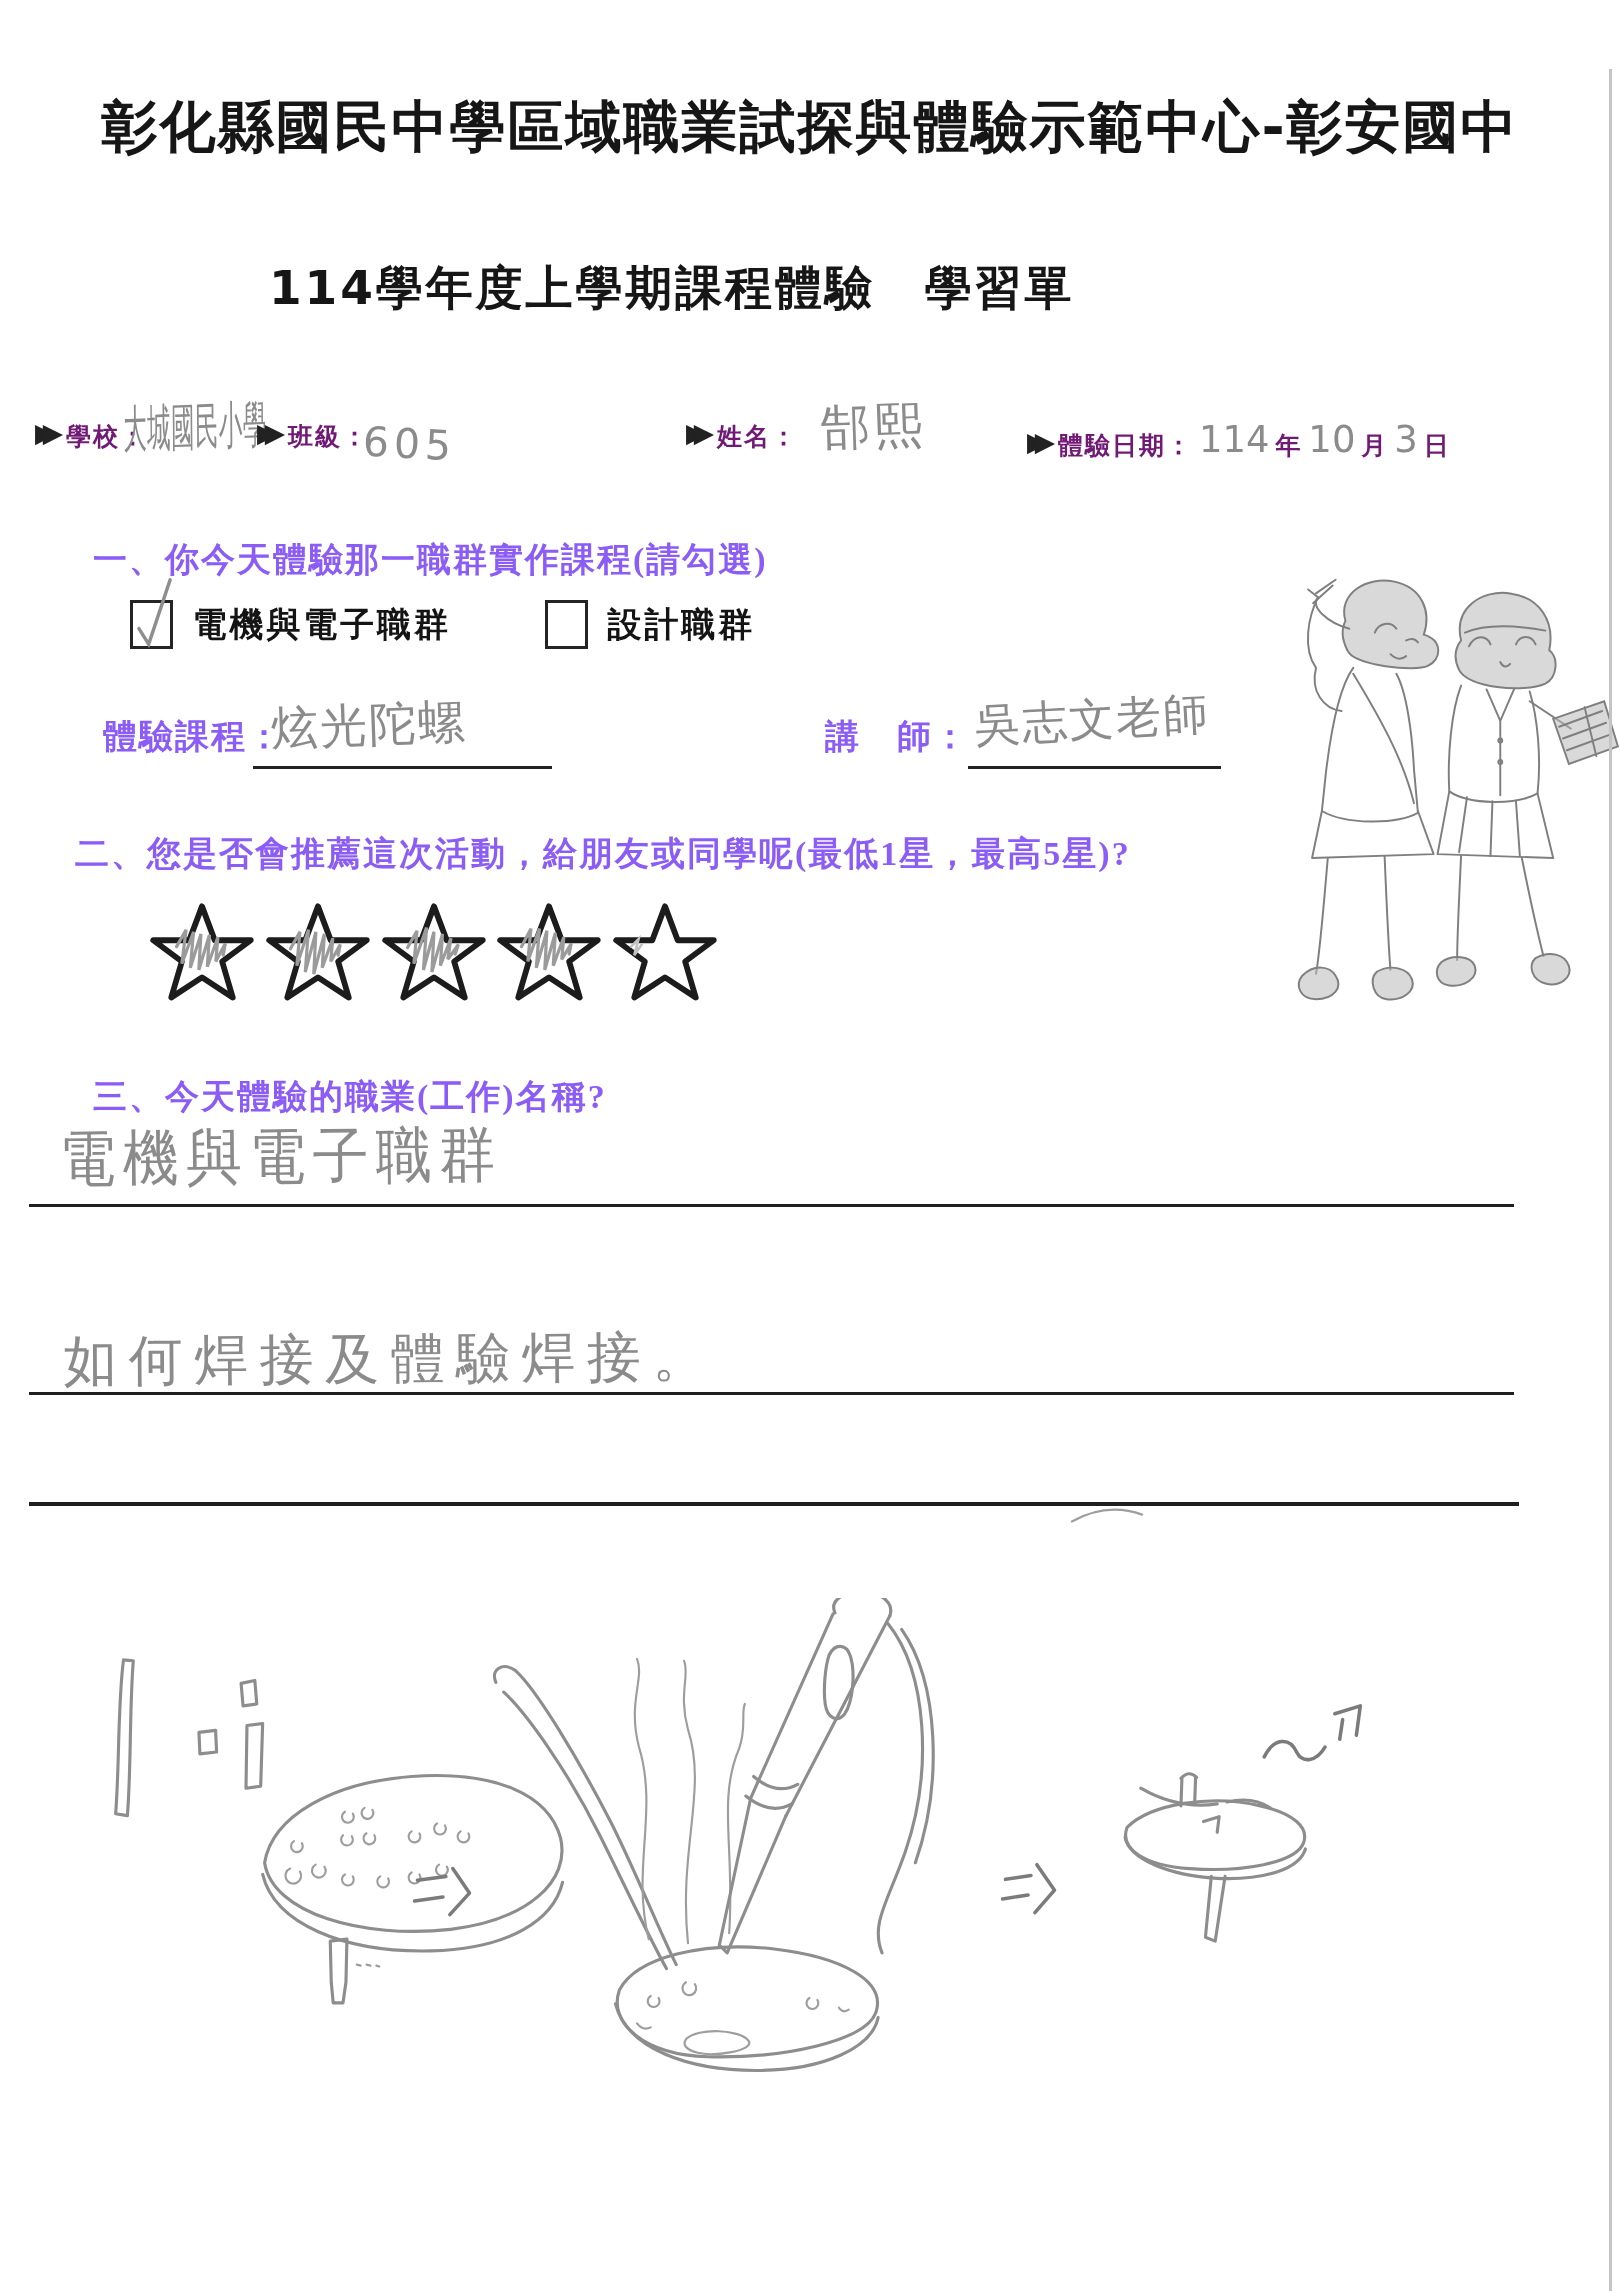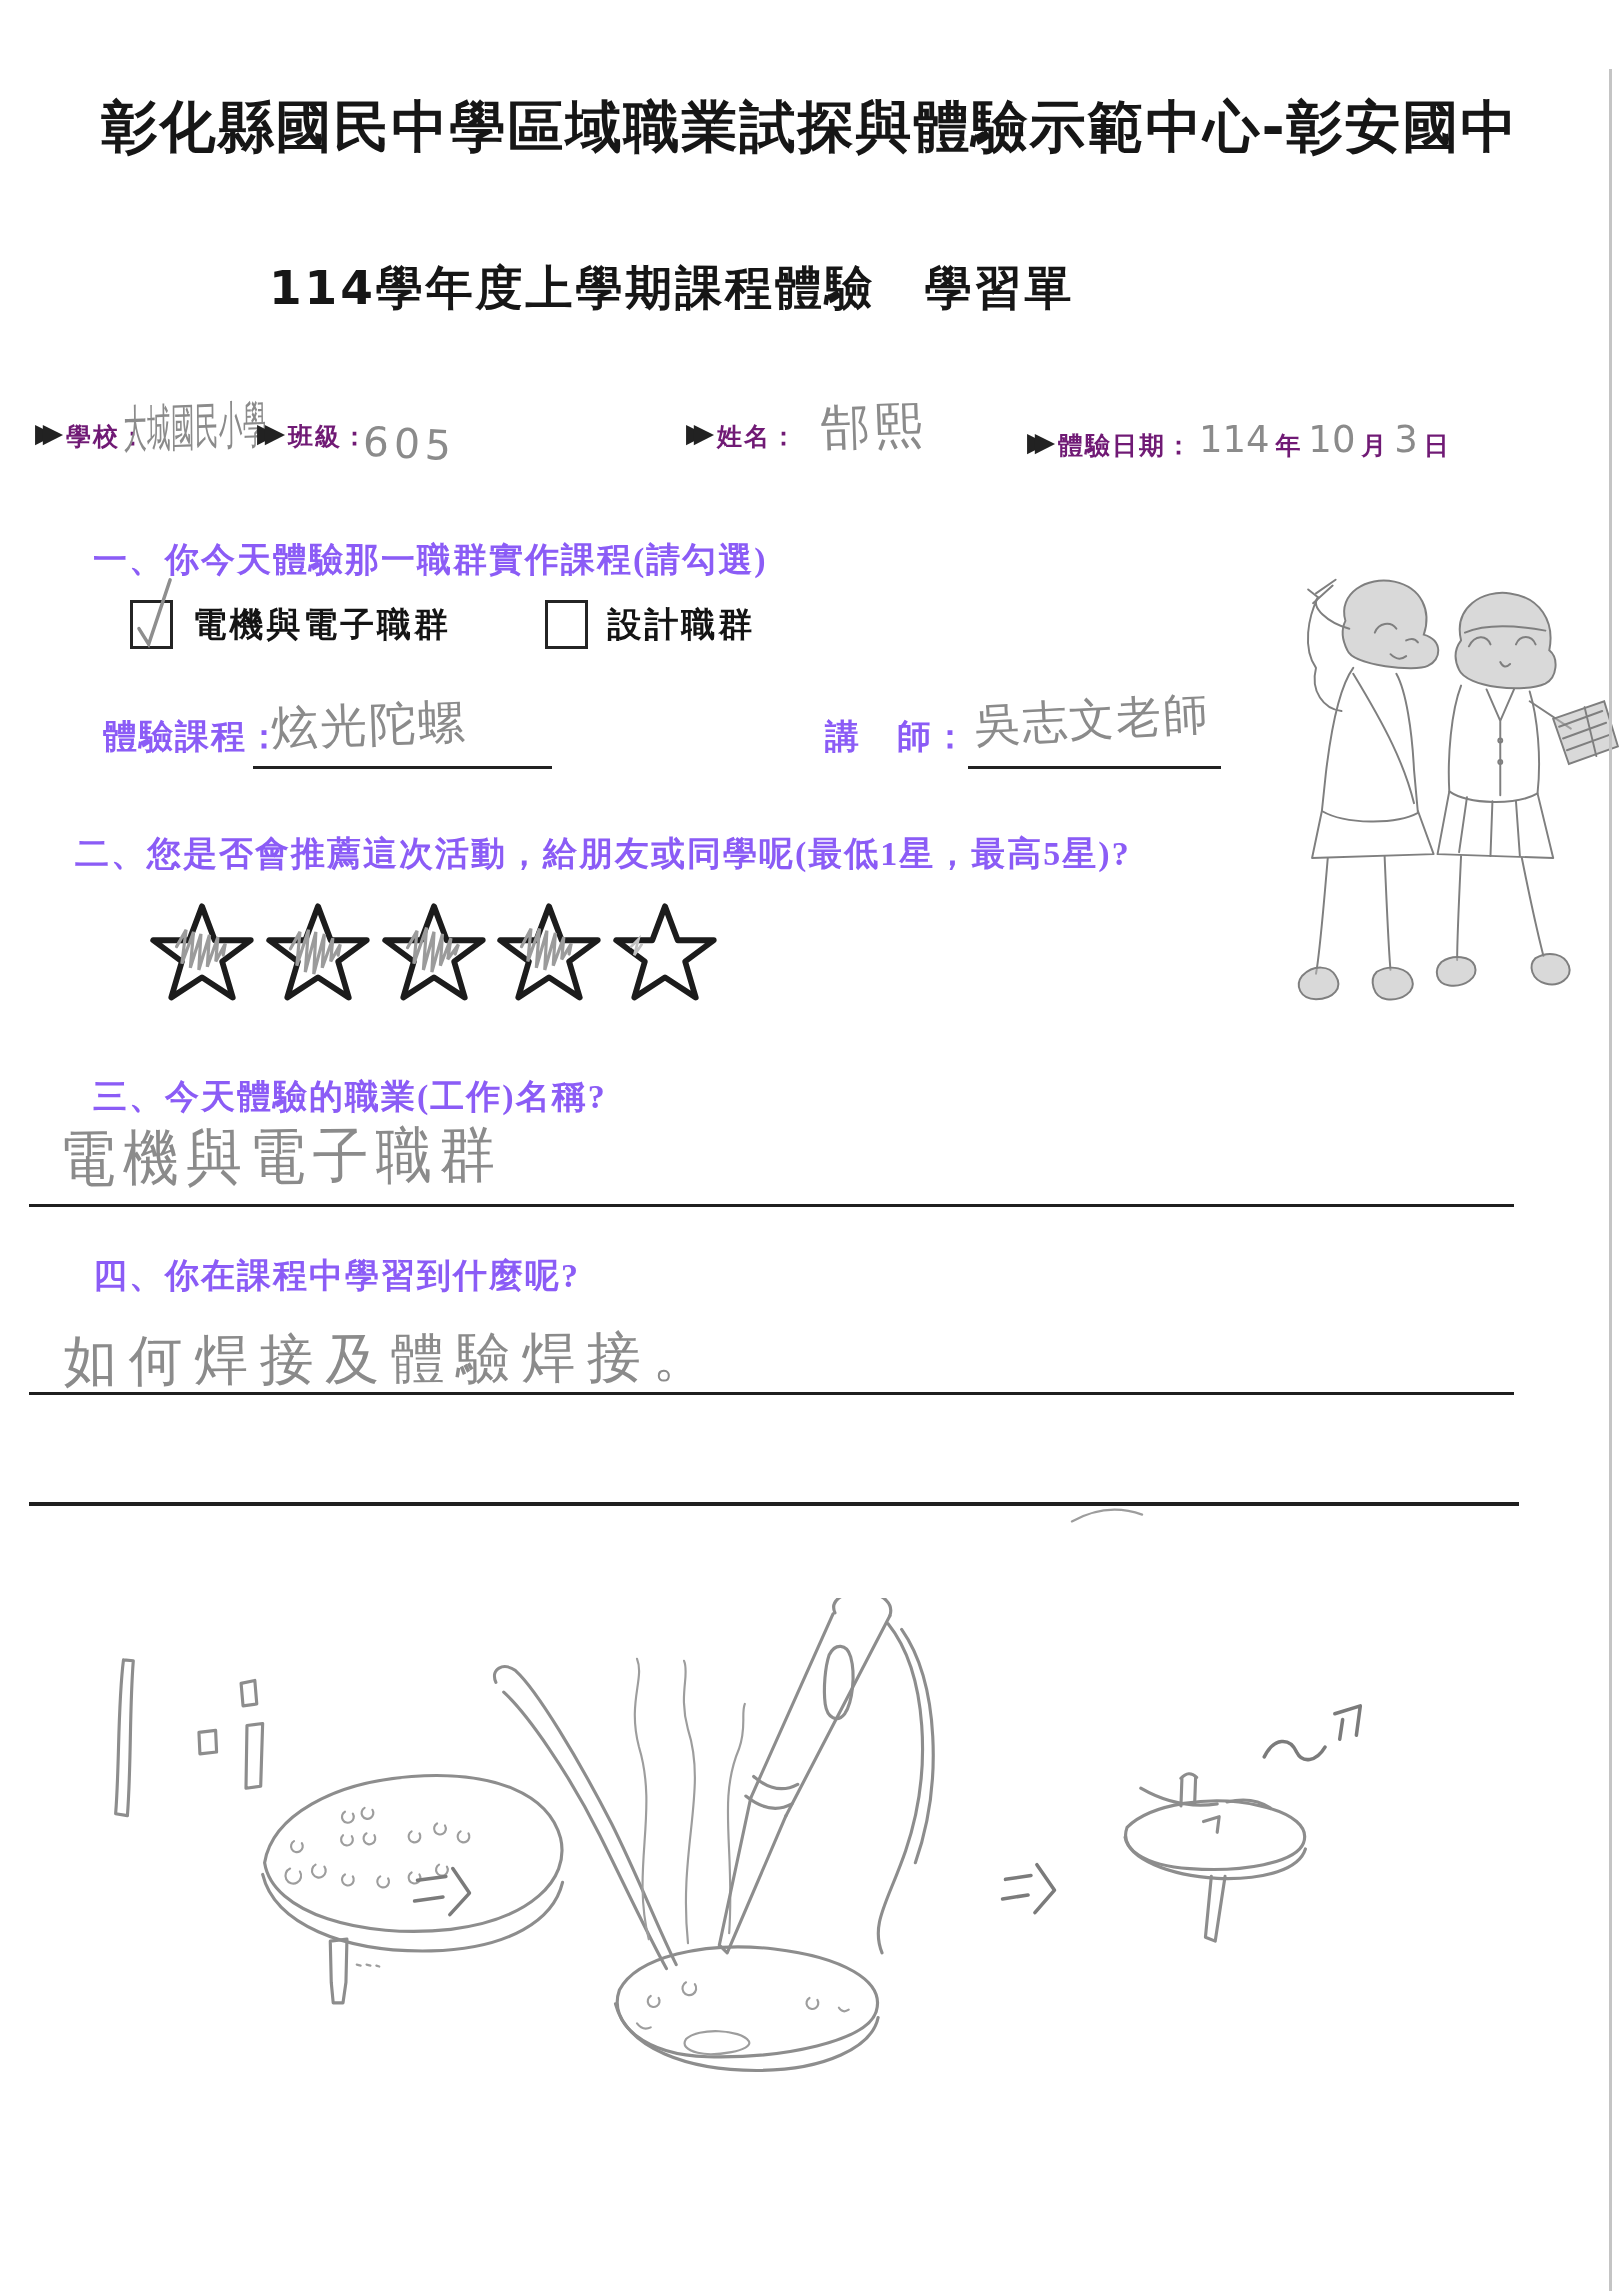--- a/index.html
+++ b/index.html
@@ -149,21 +149,20 @@
       <polygon class="outline" points="50,6 62,38 96,38 69,58 79,92 50,73 21,92 31,58 4,38 38,38"></polygon>
       <path class="scribble" d="M24,44 L33,27 L30,58 L41,27 L38,64 L48,29 L46,66 L56,31 L54,62 L64,35 L62,56 L71,41 L69,51"></path>
       <path class="faint" d="M18,44 L25,37 L21,52 L28,42"></path>
     </svg>
   </div>
 
   <div class="abs qhead" style="left:93px;top:1074px;">三、今天體驗的職業(工作)名稱?</div>
   <div class="abs hw hw-a3">電機與電子職群</div>
   <div class="abs rule" style="left:29px;top:1204px;width:1485px;"></div>
 
-  <div class="abs qhead" style="left:93px;top:1253px;">四、你在課程中學習到什麼呢?</div>
   <div class="abs hw hw-a4">如何焊接及體驗焊接。</div>
   <div class="abs rule" style="left:29px;top:1392px;width:1485px;"></div>
   <div class="abs rule" style="left:29px;top:1502px;width:1490px;height:3.9px;"></div>
 
   <svg class="abs" style="left:1066px;top:1498px;" width="82" height="27.4" viewBox="0 0 84 28">
     <path d="M6,24 Q42,4 78,17" class="sk-thin"></path>
   </svg>
 
   <svg class="abs" style="left:0;top:1598px;" width="1620" height="549" viewBox="0 1630 1653 560">
 

